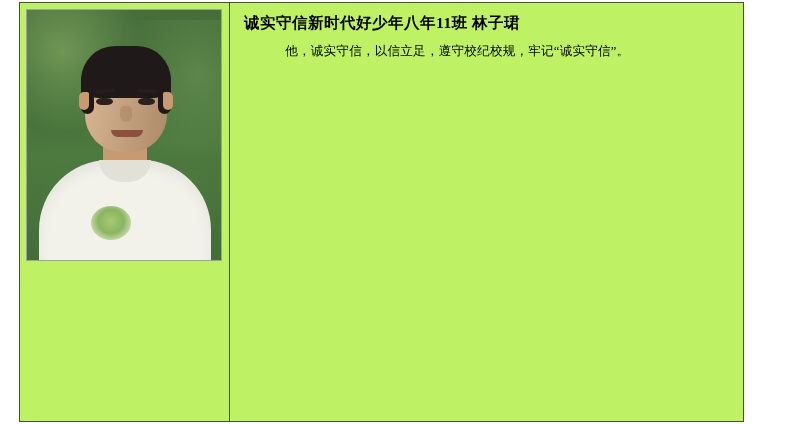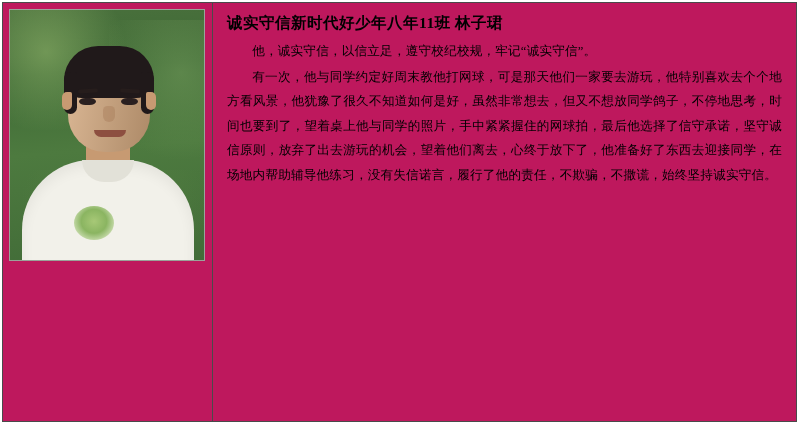--- a/index.html
+++ b/index.html
@@ -13,29 +13,29 @@
   .page {
     position: relative;
     width: 800px;
     height: 424px;
     background: #ffffff;
     box-sizing: border-box;
     overflow: hidden;
   }
   .doc-table {
     position: absolute;
-    left: 2px;
+    left: 19px;
     top: 2px;
-    width: 795px;
+    width: 725px;
     height: 420px;
     border: 1px solid #4a4a4a;
     box-sizing: border-box;
     display: flex;
     flex-direction: row;
-    background: #be185d;
+    background: #bef264;
   }
   .cell-photo {
     width: 210px;
     flex: 0 0 210px;
     border-right: 1px solid #4a4a4a;
     box-sizing: border-box;
     padding: 6px 5px 5px 6px;
   }
   .photo-frame {
     width: 196px;
@@ -189,21 +189,21 @@
     letter-spacing: 0.5px;
     margin: 2px 0 6px 0;
     line-height: 1.3;
   }
   .para {
     font-size: 12.6px;
     color: #000000;
     line-height: 1.95;
     text-align: justify;
     text-indent: 2em;
-    margin: 0 0 1px 0;
+    margin: 0 0 1px 16px;
     letter-spacing: 0.2px;
   }
 </style>
 </head>
 <body>
 
 <div class="page">
   <div class="doc-table">
 
     <div class="cell-photo">
@@ -227,17 +227,16 @@
         <div class="eye-l"></div>
         <div class="eye-r"></div>
         <div class="nose"></div>
         <div class="mouth"></div>
       </div>
     </div>
 
     <div class="cell-text">
       <div class="doc-title">诚实守信新时代好少年八年11班  林子珺</div>
       <p class="para">他，诚实守信，以信立足，遵守校纪校规，牢记“诚实守信”。</p>
-      <p class="para">有一次，他与同学约定好周末教他打网球，可是那天他们一家要去游玩，他特别喜欢去个个地方看风景，他犹豫了很久不知道如何是好，虽然非常想去，但又不想放同学鸽子，不停地思考，时间也要到了，望着桌上他与同学的照片，手中紧紧握住的网球拍，最后他选择了信守承诺，坚守诚信原则，放弃了出去游玩的机会，望着他们离去，心终于放下了，他准备好了东西去迎接同学，在场地内帮助辅导他练习，没有失信诺言，履行了他的责任，不欺骗，不撒谎，始终坚持诚实守信。</p>
     </div>
 
   </div>
 </div>
 
 </body></html>

